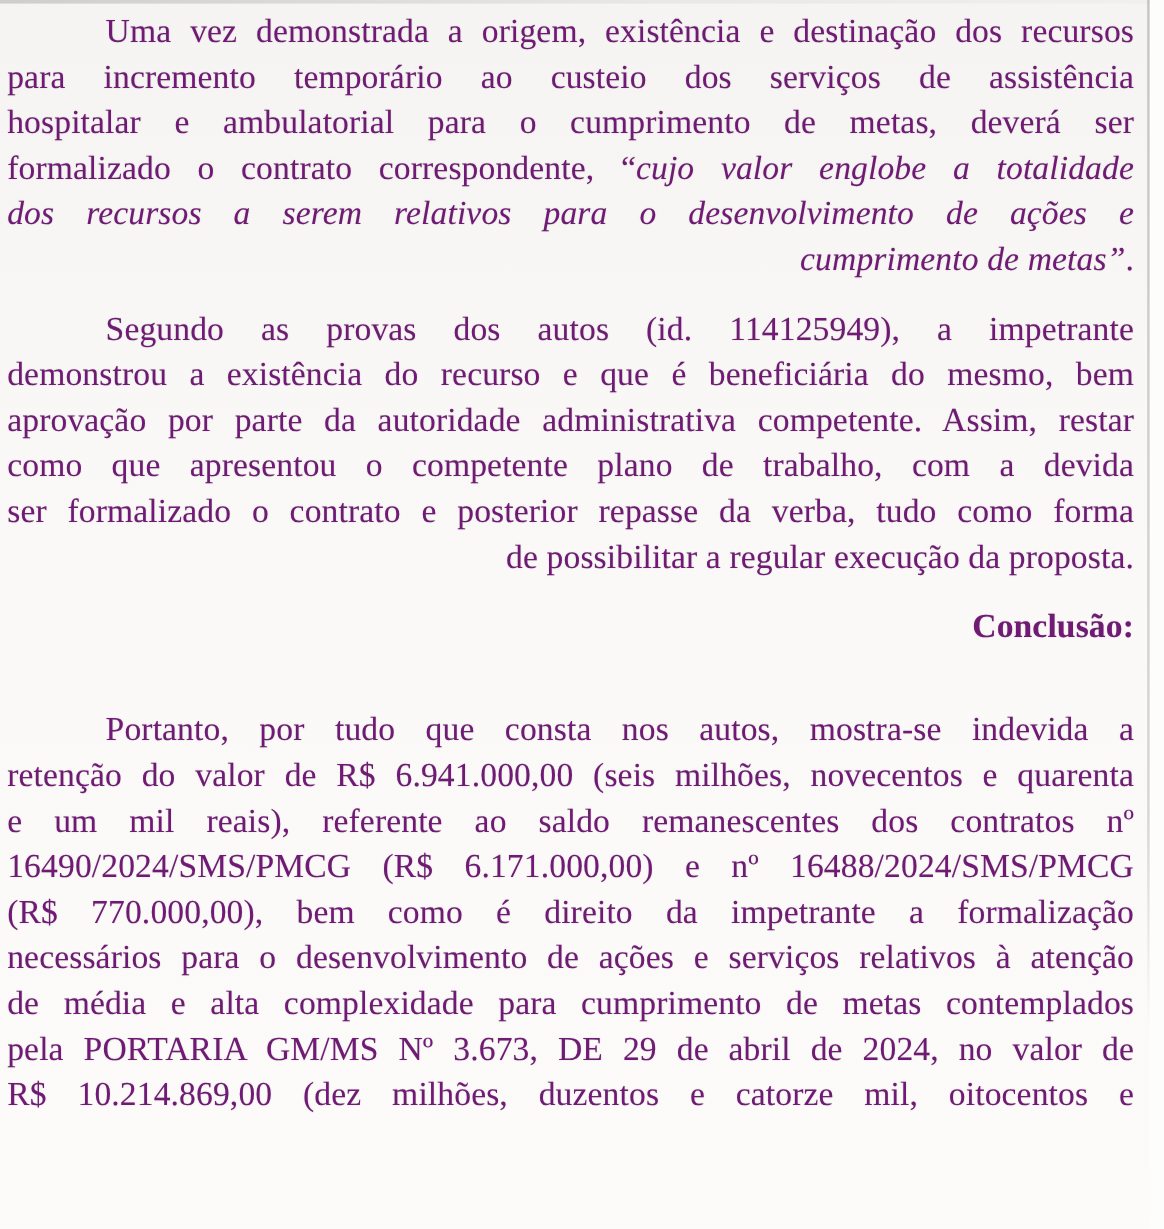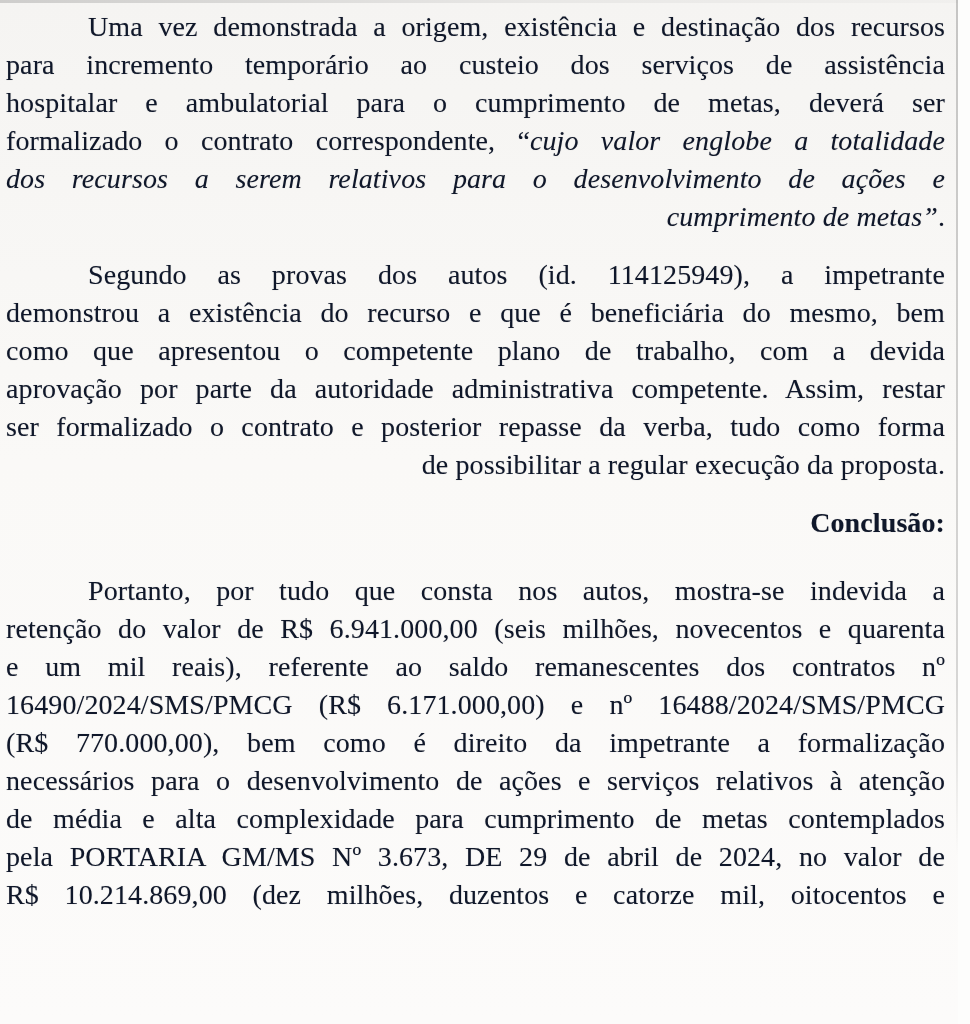--- a/index.html
+++ b/index.html
@@ -12,21 +12,21 @@
     overflow: hidden;
     background: linear-gradient(180deg, #f5f4f2 0%, #faf9f7 45%, #fcfbfa 100%);
     font-family: "Liberation Serif", "DejaVu Serif", serif;
   }
   .page {
     position: relative;
     box-sizing: border-box;
     width: 970px;
     height: 1024px;
     padding: 8px 25px 0 6px;
-    color: #0f172a;
+    color: #701a75;
   }
   .page-top-shade {
     position: absolute;
     left: 0; top: 0;
     width: 100%; height: 3px;
     background: linear-gradient(90deg, rgba(90,90,90,0.25), rgba(120,120,120,0.10) 55%, rgba(140,140,140,0.04));
     pointer-events: none;
   }
   .page-edge-line {
     position: absolute;
@@ -39,21 +39,21 @@
     position: absolute;
     left: 958px; top: 0;
     width: 12px; height: 100%;
     background: #fdfdfc;
     pointer-events: none;
   }
   .block {
     margin: 0 0 20px 0;
   }
   .block.heading-block {
-    margin-bottom: 30px;
+    margin-bottom: 48px;
   }
   .line {
     font-size: 28px;
     line-height: 38px;
     text-align: right;
     text-shadow: 0 0 1px rgba(50,50,50,0.30);
     letter-spacing: 0.1px;
   }
   .line.j {
     text-align: justify;
@@ -78,22 +78,22 @@
         <div class="line j indent"><span class="seg-normal">Uma vez demonstrada a origem, existência e destinação dos recursos</span></div>
         <div class="line j"><span class="seg-normal">para incremento temporário ao custeio dos serviços de assistência</span></div>
         <div class="line j"><span class="seg-normal">hospitalar e ambulatorial para o cumprimento de metas, deverá ser</span></div>
         <div class="line j"><span class="seg-normal">formalizado o contrato correspondente, “</span><span class="seg-italic">cujo valor englobe a totalidade</span></div>
         <div class="line j"><span class="seg-italic">dos recursos a serem relativos para o desenvolvimento de ações e</span></div>
         <div class="line"><span class="seg-italic">cumprimento de metas”</span><span class="seg-normal">.</span></div>
       </div>
       <div class="block">
         <div class="line j indent"><span class="seg-normal">Segundo as provas dos autos (id. 114125949), a impetrante</span></div>
         <div class="line j"><span class="seg-normal">demonstrou a existência do recurso e que é beneficiária do mesmo, bem</span></div>
+        <div class="line j"><span class="seg-normal">aprovação por parte da autoridade administrativa competente. Assim, restar</span></div>
         <div class="line j"><span class="seg-normal">como que apresentou o competente plano de trabalho, com a devida</span></div>
-        <div class="line j"><span class="seg-normal">aprovação por parte da autoridade administrativa competente. Assim, restar</span></div>
         <div class="line j"><span class="seg-normal">ser formalizado o contrato e posterior repasse da verba, tudo como forma</span></div>
         <div class="line"><span class="seg-normal">de possibilitar a regular execução da proposta.</span></div>
       </div>
       <div class="block heading-block">
         <div class="line indent"><span class="seg-bold">Conclusão:</span></div>
       </div>
       <div class="block">
         <div class="line j indent"><span class="seg-normal">Portanto, por tudo que consta nos autos, mostra-se indevida a</span></div>
         <div class="line j"><span class="seg-normal">retenção do valor de R$ 6.941.000,00 (seis milhões, novecentos e quarenta</span></div>
         <div class="line j"><span class="seg-normal">e um mil reais), referente ao saldo remanescentes dos contratos nº</span></div>

